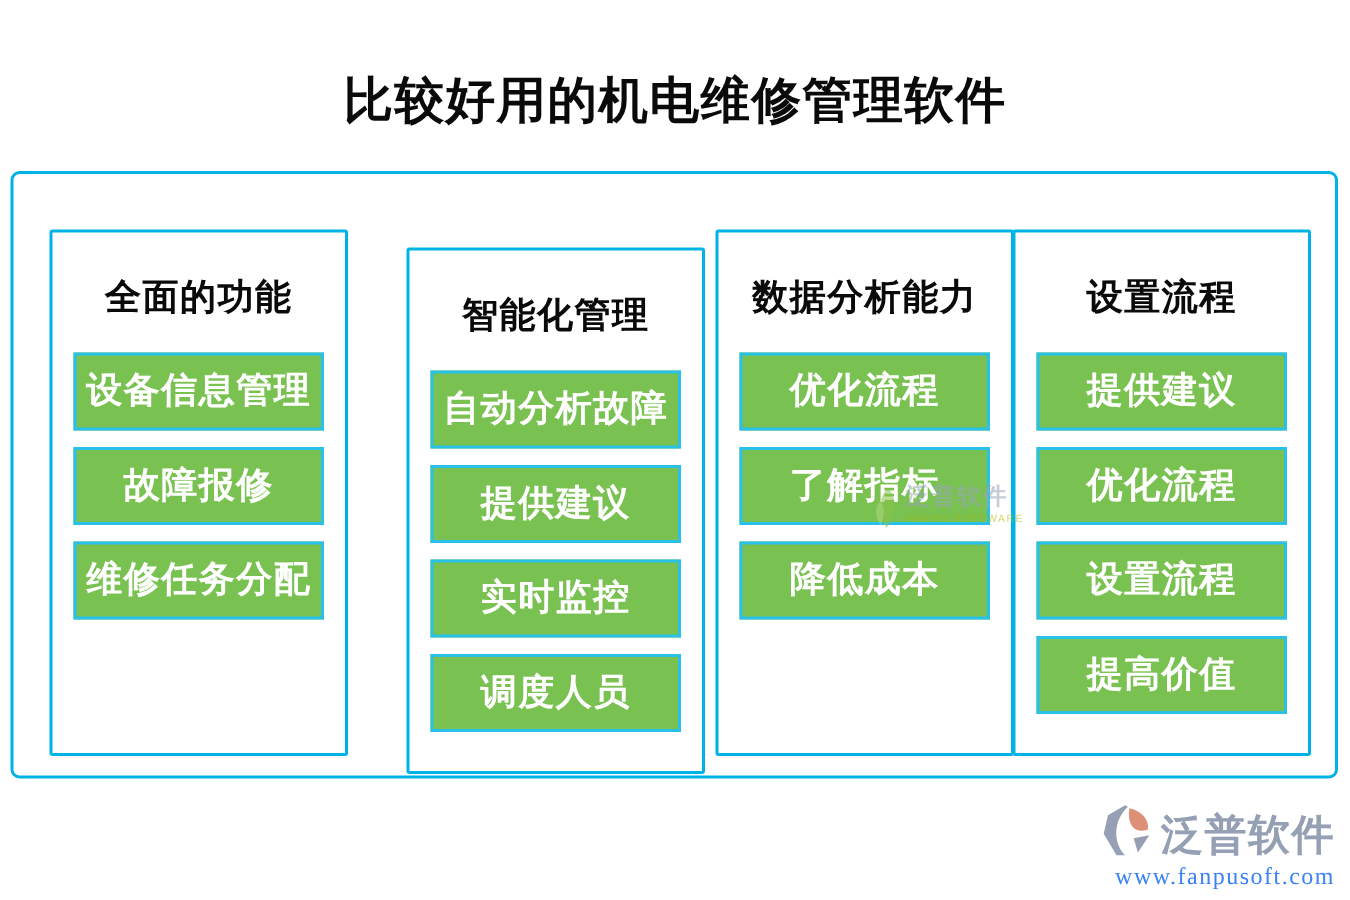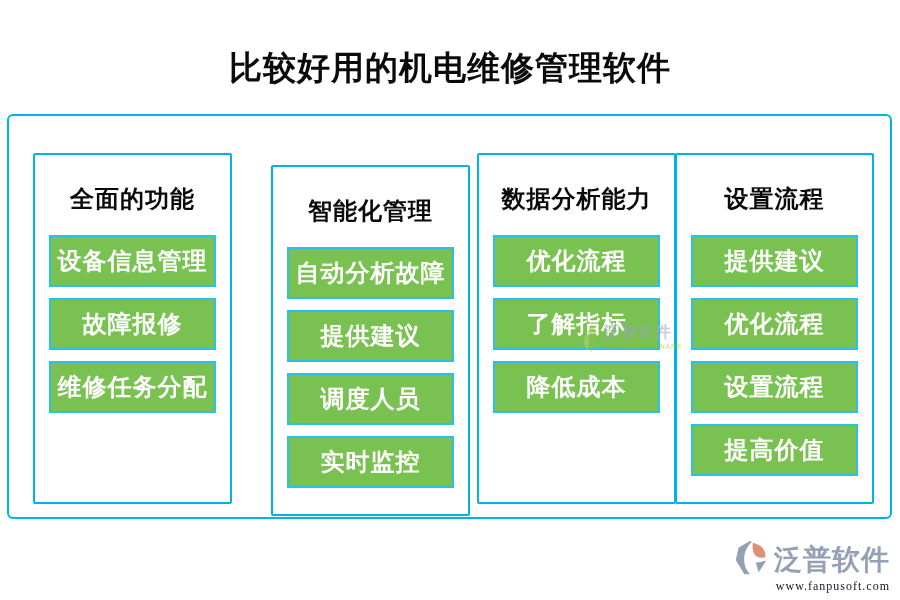--- a/index.html
+++ b/index.html
@@ -119,22 +119,22 @@
   }
   .logo-name {
     font-size: 28px;
     font-weight: bold;
     color: #95a0b5;
     letter-spacing: 1px;
     font-family: "Liberation Sans", sans-serif;
     line-height: 34px;
   }
   .logo-url {
-    font-size: 12px;
-    color: #0f172a;
+    font-size: 16px;
+    color: #3b82f6;
     letter-spacing: 1px;
     margin-top: -2px;
     font-family: Liberation Serif, serif;
   }
 </style>
 </head>
 <body>
 
 <div class="page">
 
@@ -149,22 +149,22 @@
         <div class="btn">故障报修</div>
         <div class="btn">维修任务分配</div>
       </div>
     </div>
 
     <div class="col col-2">
       <div class="col-header">智能化管理</div>
       <div class="btns">
         <div class="btn">自动分析故障</div>
         <div class="btn">提供建议</div>
+        <div class="btn">实时监控</div>
         <div class="btn">调度人员</div>
-        <div class="btn">实时监控</div>
       </div>
     </div>
 
     <div class="col col-3">
       <div class="col-header">数据分析能力</div>
       <div class="btns">
         <div class="btn">优化流程</div>
         <div class="btn">了解指标</div>
         <div class="btn">降低成本</div>
       </div>

